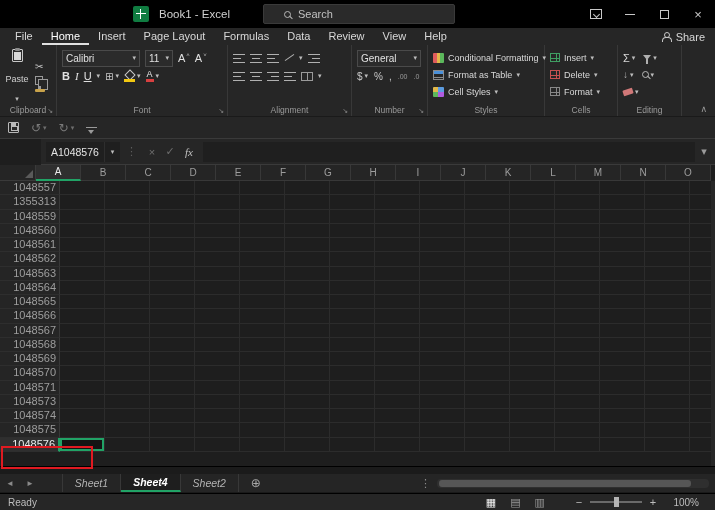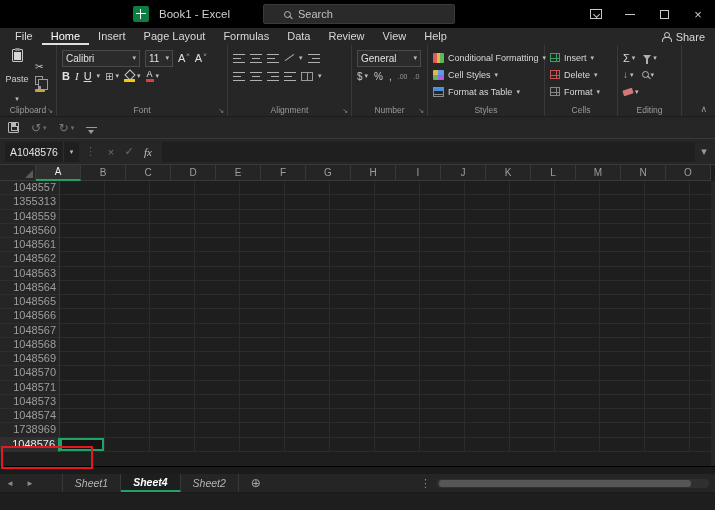--- a/index.html
+++ b/index.html
@@ -96,21 +96,21 @@
   
   .qat{height:22px;background:#262626;border-bottom:1px solid #3a3a3a;display:flex;align-items:center;gap:12px;padding-left:8px;}
   .floppy-ico{width:11px;height:11px;border:1px solid #b8b8b8;border-radius:1px;position:relative;}
   .floppy-ico::before{content:"";position:absolute;top:0;left:2px;width:5px;height:3px;background:#b8b8b8;}
   .floppy-ico::after{content:"";position:absolute;bottom:1px;left:2px;width:5px;height:3px;border:1px solid #b8b8b8;}
   .qbtn{display:flex;align-items:center;gap:2px;color:#7a7a7a;font-size:12px;}
   .qcust{width:11px;height:1px;background:#9a9a9a;position:relative;}
   .qcust::after{content:"";position:absolute;top:3px;left:2px;border-left:3px solid transparent;border-right:3px solid transparent;border-top:4px solid #9a9a9a;}
 
   
-  .fbar{height:26px;background:#262626;border-bottom:1px solid #3a3a3a;display:flex;align-items:center;padding:0 2px;}
+  .fbar{height:26px;background:#262626;border-bottom:1px solid #3a3a3a;display:flex;align-items:center;padding:0 2px;margin-left:41px;}
   .namebox{width:58px;height:20px;margin-left:3px;background:#1f1f1f;color:#e4e4e4;font-size:10.5px;display:flex;align-items:center;padding-left:5px;}
   .nbcaret{width:16px;height:20px;display:flex;align-items:center;justify-content:center;background:#1f1f1f;border-left:1px solid #2e2e2e;}
   .fdiv{color:#5c5c5c;margin:0 6px;font-size:11px;}
   .fbtn{width:18px;text-align:center;color:#6e6e6e;font-size:11px;}
   .fx{color:#c0c0c0;font-style:italic;font-family:"Liberation Serif",serif;font-size:11px;width:20px;text-align:center;}
   .finput{flex:1;height:20px;background:#1f1f1f;margin-left:4px;color:#e0e0e0;font-size:10.5px;display:flex;align-items:center;padding-left:4px;}
   .fexpand{width:18px;text-align:center;color:#9a9a9a;}
 
   
   .grid-area{position:relative;height:301px;background:#1e1e1e;}
@@ -321,27 +321,27 @@
       <div class="glauncher">↘</div>
     </div>
 
     <div class="rgroup" style="width:117px;">
       <div class="stylerow">
         <span class="cf-ico"></span>
         <span>Conditional Formatting</span>
         <span class="caret">▾</span>
       </div>
       <div class="stylerow">
+        <span class="fat-ico"></span>
+        <span>Format as Table</span>
+        <span class="caret">▾</span>
+      </div>
+      <div class="stylerow">
         <span class="cs-ico"></span>
         <span>Cell Styles</span>
-        <span class="caret">▾</span>
-      </div>
-      <div class="stylerow">
-        <span class="fat-ico"></span>
-        <span>Format as Table</span>
         <span class="caret">▾</span>
       </div>
       <div class="glabel">Styles</div>
     </div>
 
     <div class="rgroup" style="width:73px;">
       <div class="stylerow">
         <span class="cellico grn"></span>
         <span>Insert</span>
         <span class="caret">▾</span>
@@ -740,21 +740,21 @@
           <div class="cell"></div>
           <div class="cell"></div>
           <div class="cell"></div>
           <div class="cell"></div>
           <div class="cell"></div>
           <div class="cell"></div>
           <div class="cell"></div>
           <div class="cell"></div>
         </div>
         <div class="grow">
-          <div class="rowh">1738969</div>
+          <div class="rowh">1048575</div>
           <div class="cell"></div>
           <div class="cell"></div>
           <div class="cell"></div>
           <div class="cell"></div>
           <div class="cell"></div>
           <div class="cell"></div>
           <div class="cell"></div>
           <div class="cell"></div>
           <div class="cell"></div>
           <div class="cell"></div>
@@ -804,14 +804,31 @@
         </div>
     </div>
     <span class="addsheet">⊕</span>
     <div class="sspace"></div>
     <span class="vdots">⋮</span>
     <div class="hscroll">
         <div class="hthumb"></div>
       </div>
   </div>
 
+  <div class="statusbar">
+    <span class="ready">Ready</span>
+    <div class="sspacer"></div>
+    <div class="viewbtns">
+      <span class="viewbtn active">▦</span>
+      <span class="viewbtn">▤</span>
+      <span class="viewbtn">▥</span>
+    </div>
+    <div class="zoomctl">
+      <span class="zsign">−</span>
+      <div class="ztrack">
+          <div class="zthumb"></div>
+        </div>
+      <span class="zsign">+</span>
+      <span class="zoomtext">100%</span>
+    </div>
+  </div>
 
 </div>
 
 </body></html>

